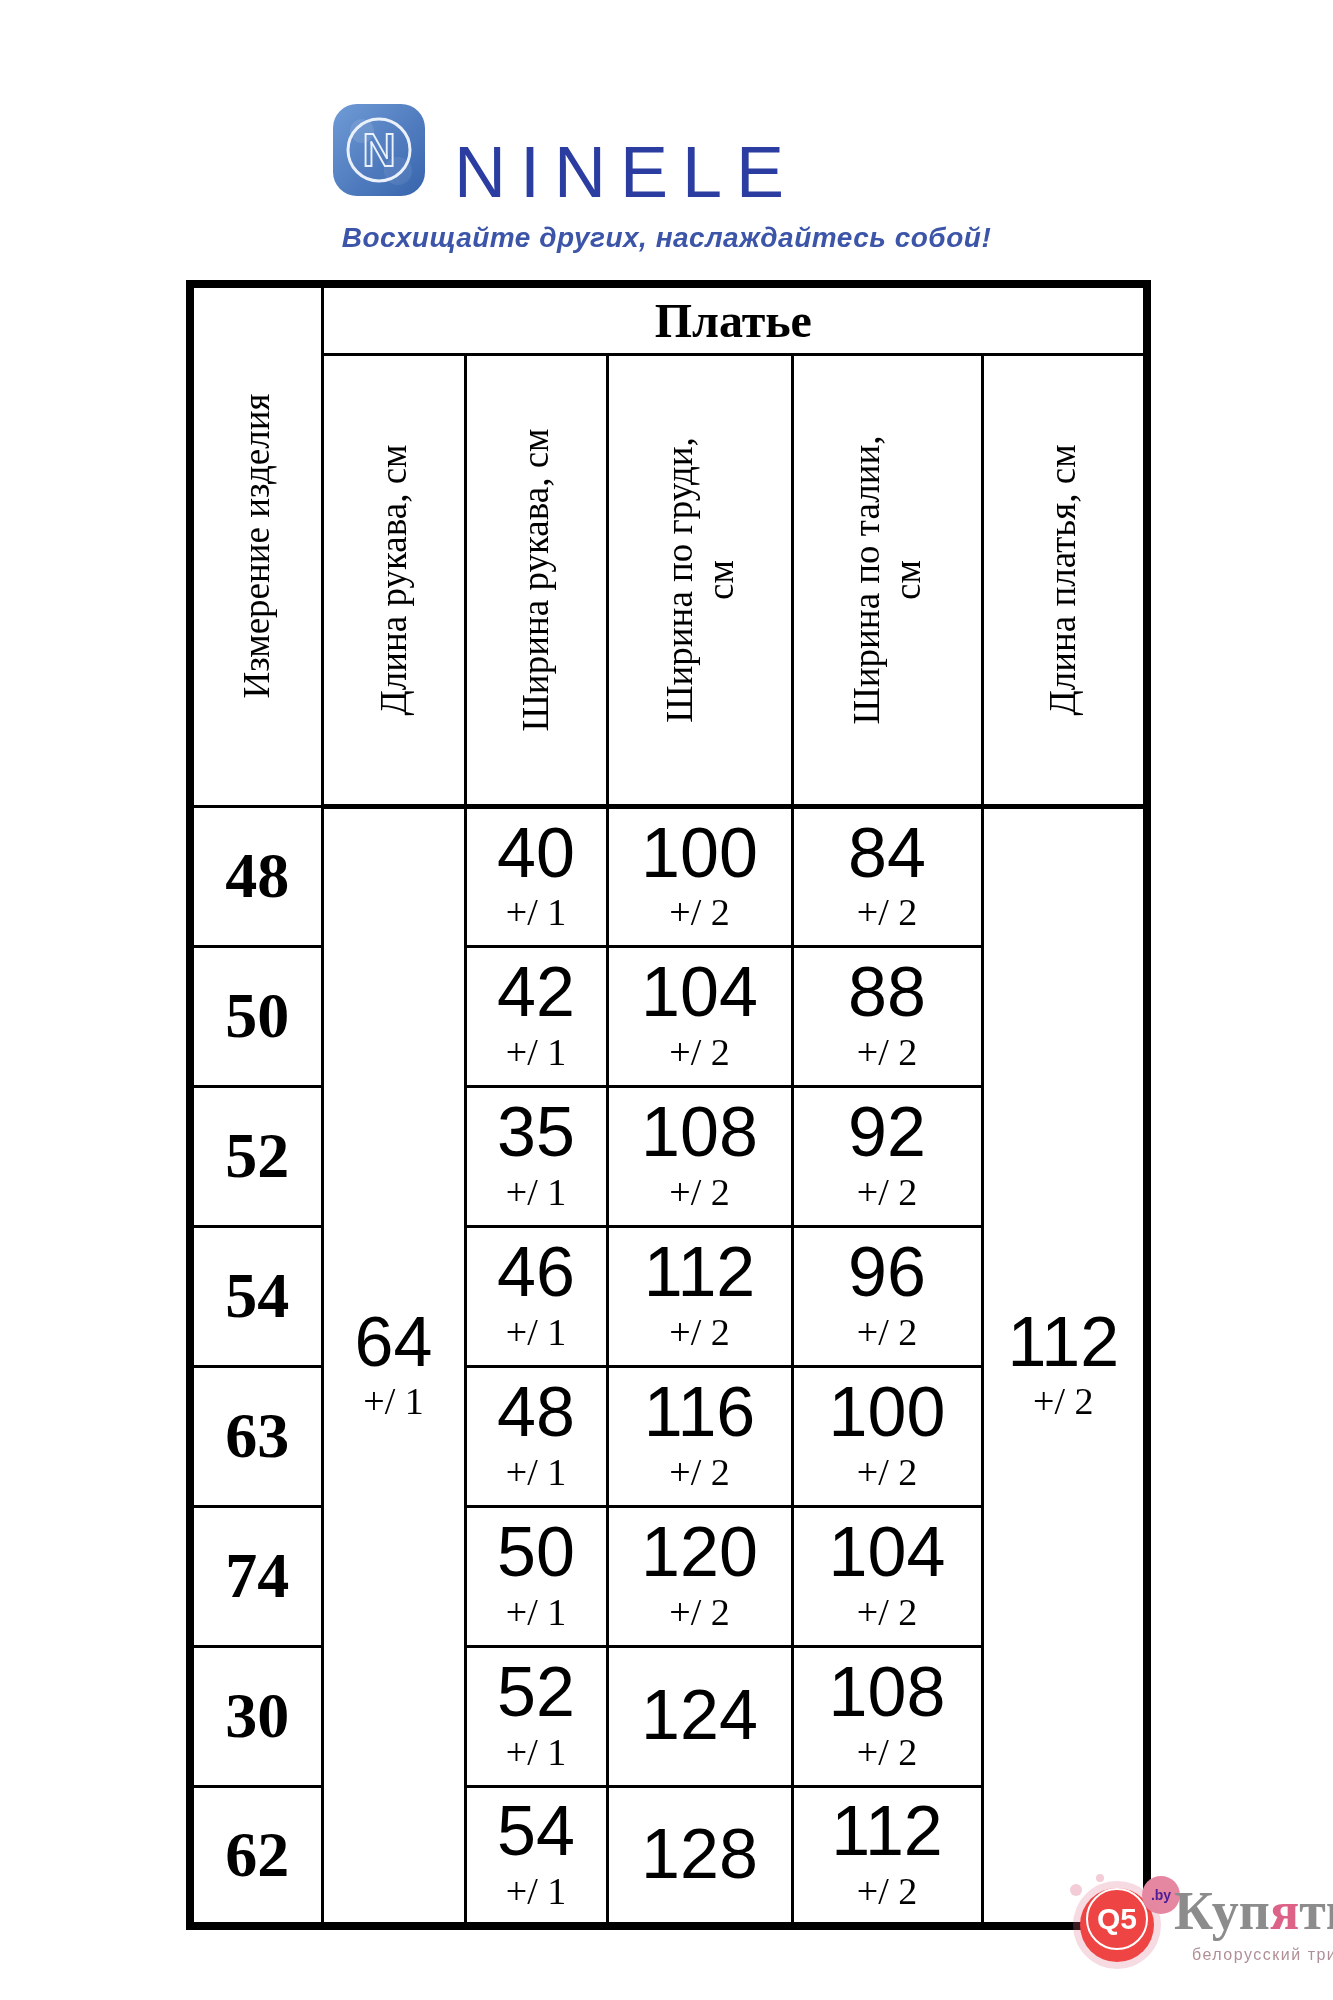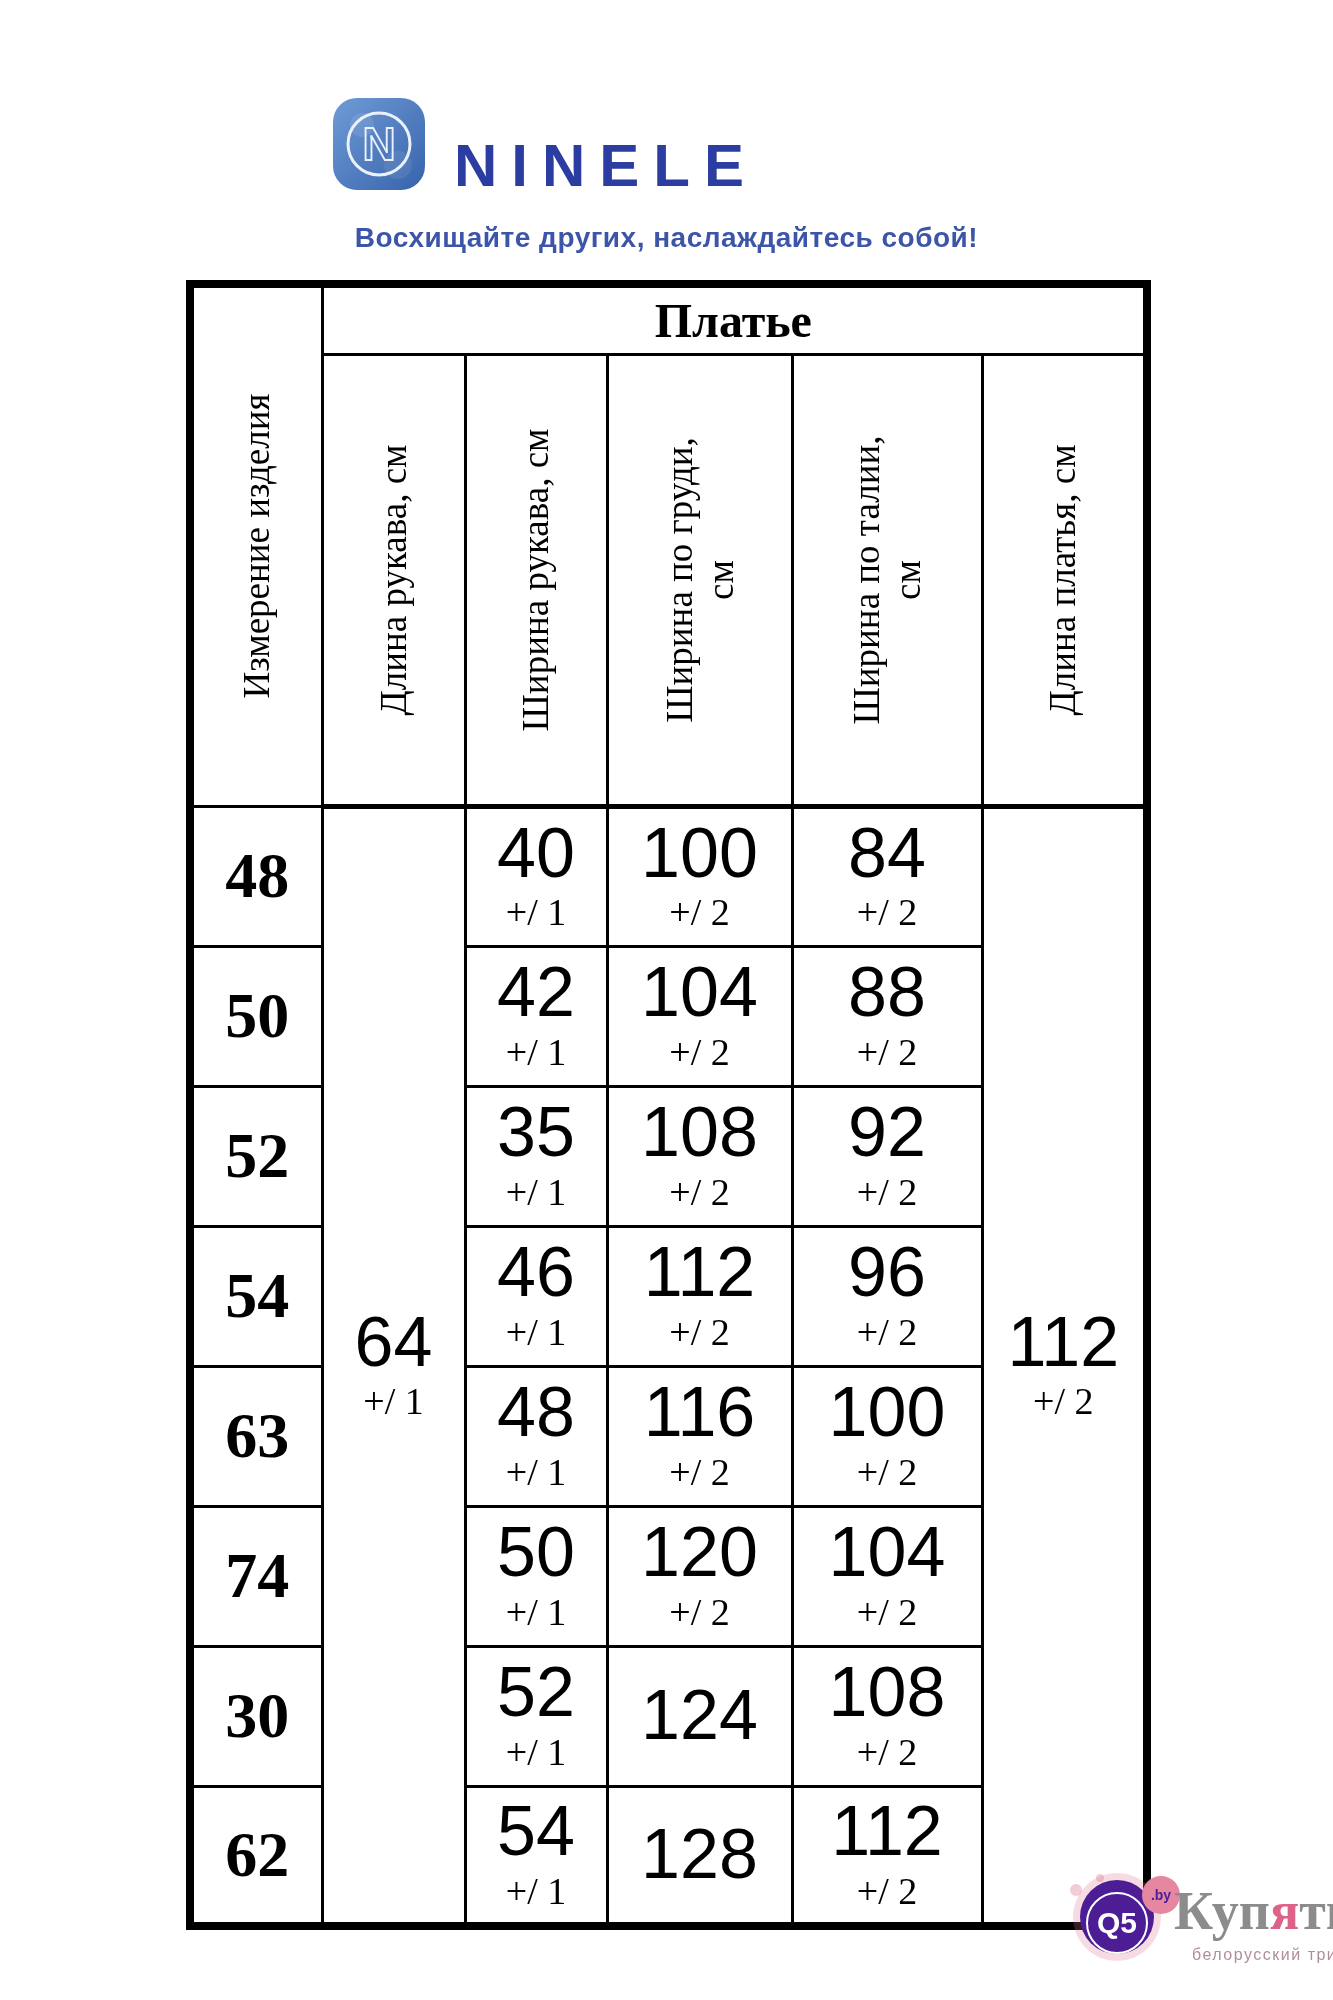--- a/index.html
+++ b/index.html
@@ -6,27 +6,27 @@
   .page {
     position:relative; width:1333px; height:2000px;
     background:#ffffff; overflow:hidden;
     font-family:"Liberation Serif", serif; color:#000;
   }
 
   
   .logo-row { position:absolute; left:332px; top:92px; display:flex; align-items:center; gap:28px; }
   .logo-icon { width:94px; height:94px; display:block; }
   .wordmark {
-    font-family:"Liberation Sans", sans-serif; font-weight:bold;
-    font-size:60px; line-height:1; letter-spacing:14px; color:#2b3da1;margin-top:44px;
+    font-family:"Liberation Sans", sans-serif; font-weight:normal;
+    font-size:72px; line-height:1; letter-spacing:14px; color:#2b3da1;margin-top:44px;
   }
   .tagline {
     position:absolute; left:0; top:222px; width:1333px; text-align:center;
     font-family:"Liberation Sans", sans-serif; font-weight:bold;
-    font-size:28px; letter-spacing:0.5px; color:#3c55a8;
+    font-size:28px; letter-spacing:0.5px; color:#3c55a8;font-style:italic;
   }
 
   
   table.size-table {
     position:absolute; left:186px; top:280px; width:957px;
     border-collapse:collapse; table-layout:fixed; background:#fff;
     border:8px solid #000;
   }
   table.size-table td { border:3px solid #000; padding:0; text-align:center; vertical-align:middle; overflow:hidden; }
   td.col1 { border-right:8px solid #000; }
@@ -46,22 +46,22 @@
   .vtext-corner { width:500px; }
 
   .num { font-family:"Liberation Sans", sans-serif; font-size:70px; line-height:1.02; }
   .tol { font-family:"Liberation Serif", serif; font-size:38px; line-height:1.15; margin-top:2px; }
   .tol:empty { display:none; }
   .size-cell { font-size:64px; font-weight:bold; }
 
   
   .watermark { position:absolute; left:1070px; top:1876px; width:270px; height:130px; }
   .q5-circle {
-    position:absolute; left:10px; top:4px; width:74px; height:74px; border-radius:50%;
-    background:#4c1d95; display:flex; align-items:flex-end; justify-content:center;
+    position:absolute; left:10px; top:12px; width:74px; height:74px; border-radius:50%;
+    background:#ef4444; display:flex; align-items:flex-start; justify-content:center;
     box-shadow:0 0 0 7px rgba(221,110,140,0.25);
   }
   .q5-ring {
     width:58px; height:58px; border:2px solid #ffffff; border-radius:50%;
     display:flex; align-items:center; justify-content:center;
     font-family:"Liberation Sans", sans-serif; font-weight:bold; font-size:30px; color:#fff;
   }
   .q5-by {
     position:absolute; left:72px; top:0px; width:38px; height:38px; border-radius:50%;
     background:#e687a2; display:flex; align-items:center; justify-content:center;

